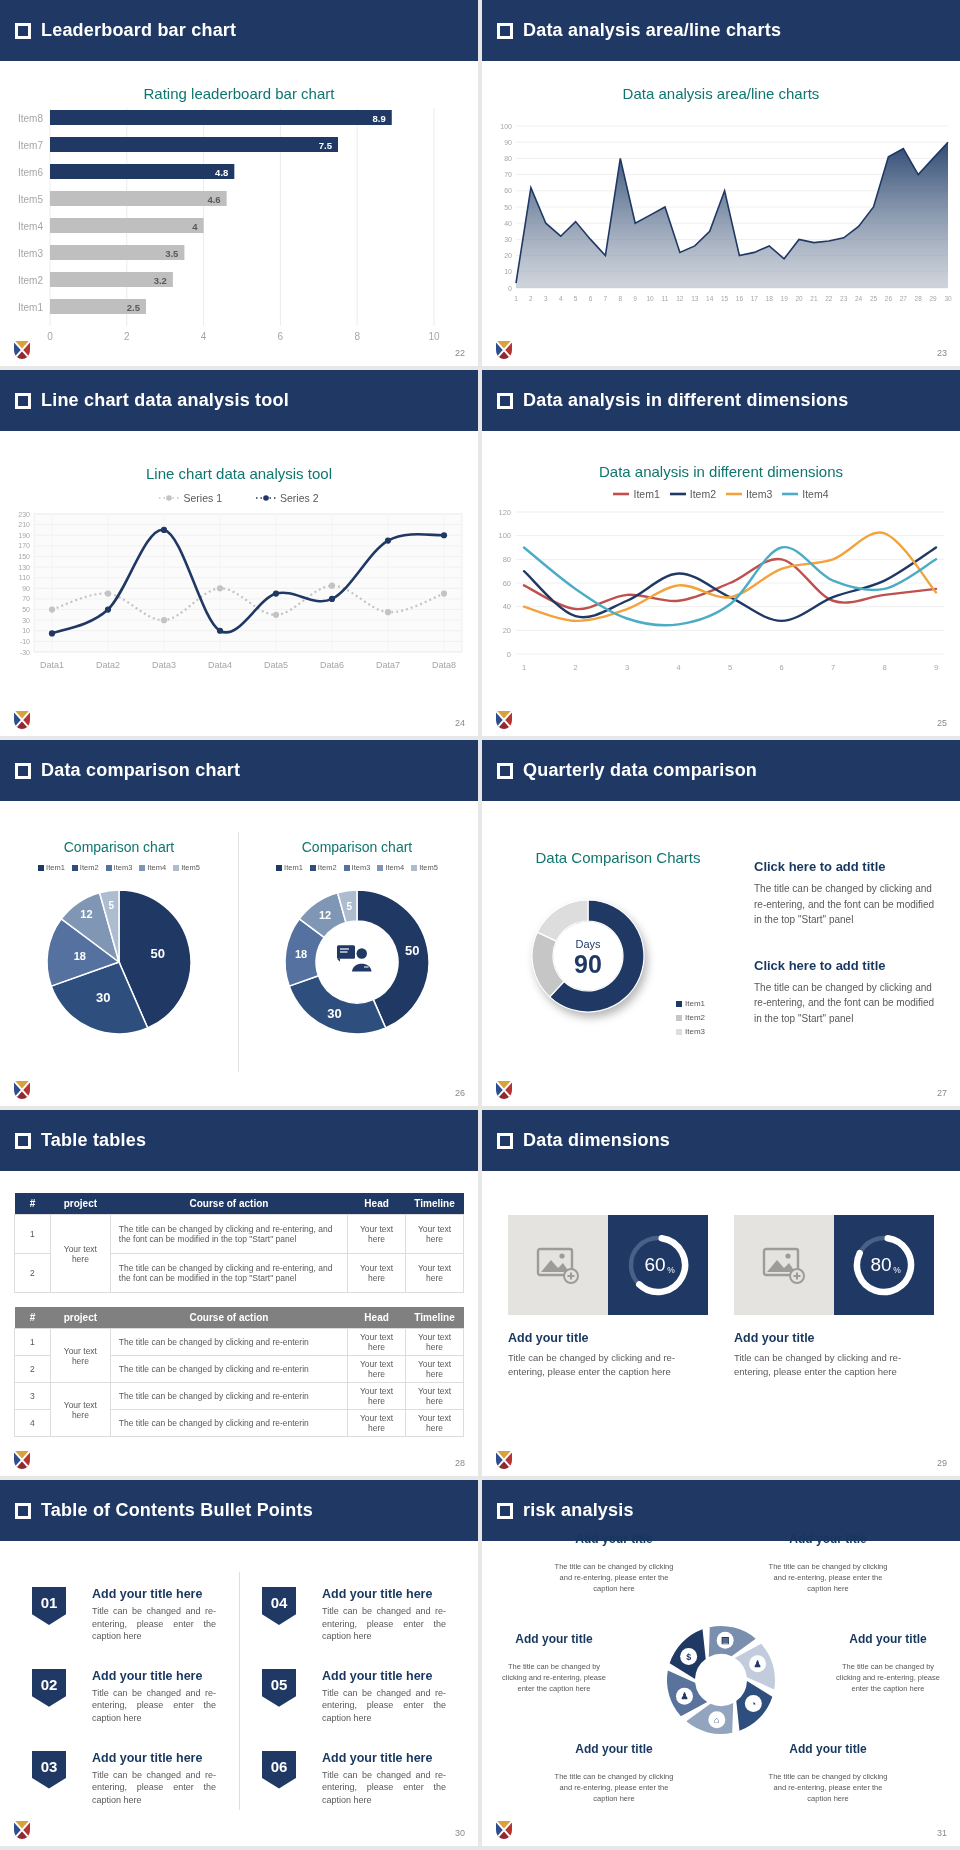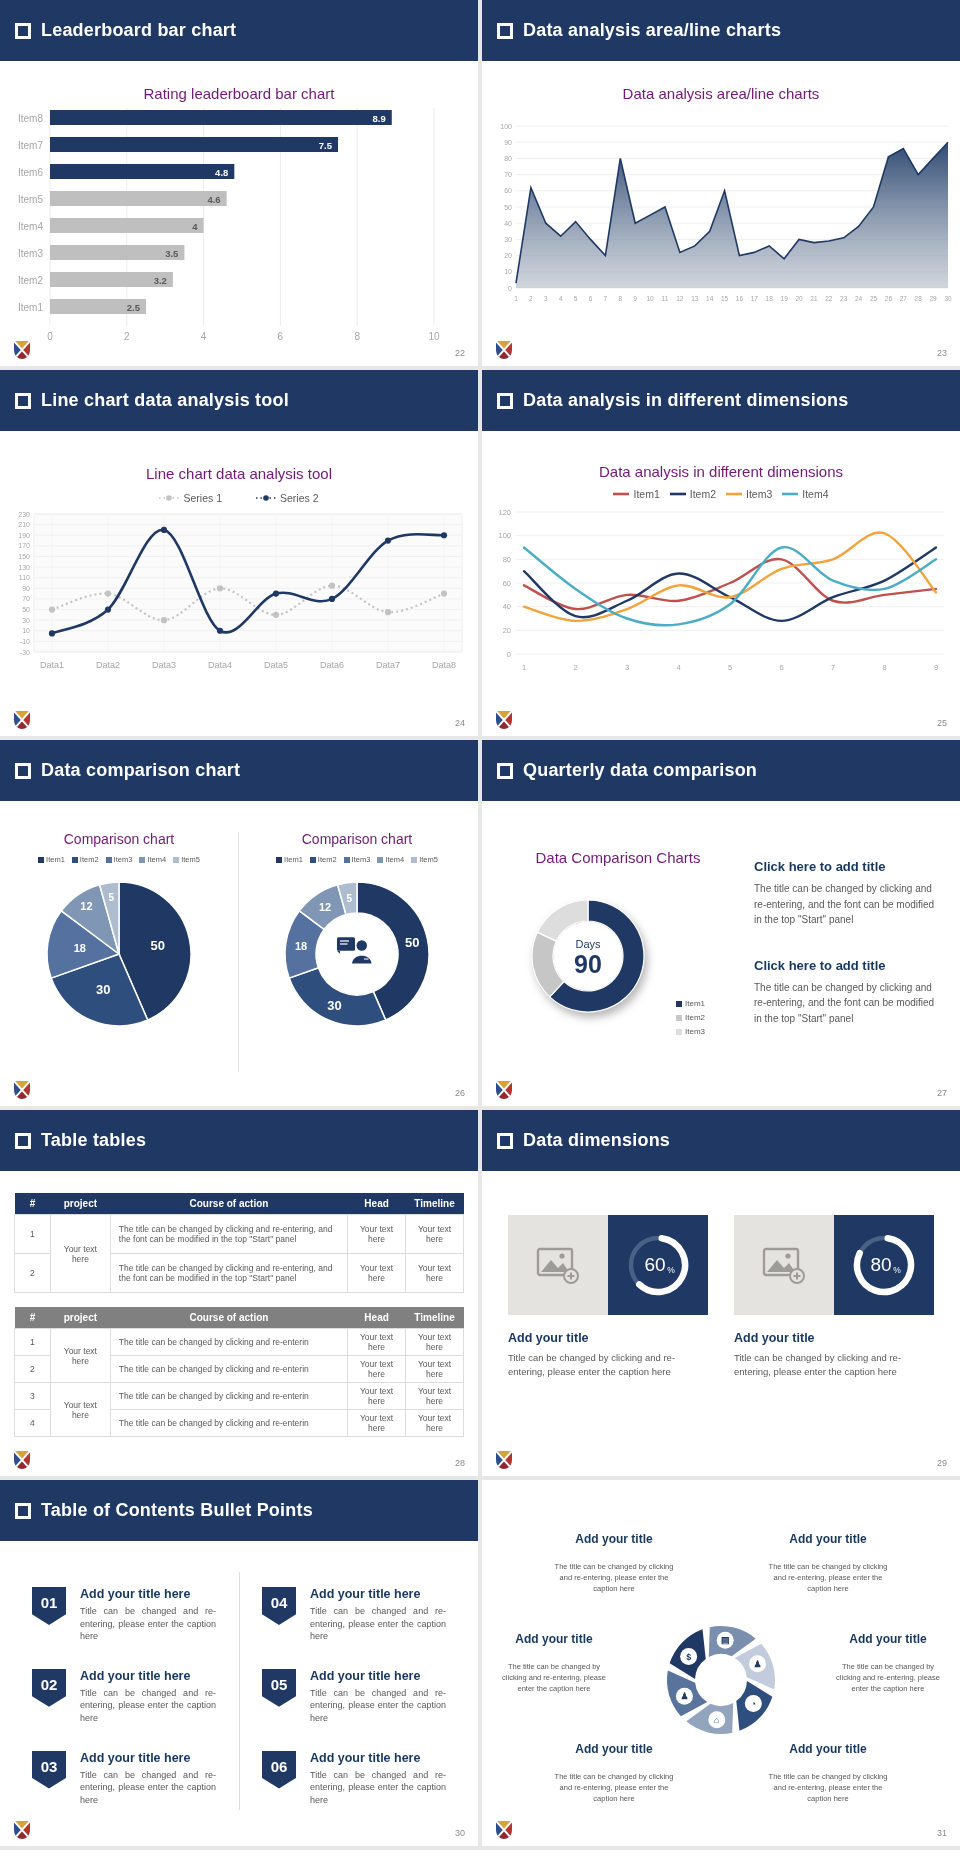--- a/index.html
+++ b/index.html
@@ -2,32 +2,32 @@
 <html><head>
 <meta charset="utf-8">
 <style>
   html,body{margin:0;padding:0;background:#e7e7e7;}
   body{width:960px;font-family:"Liberation Sans",sans-serif;}
   .grid{display:grid;grid-template-columns:478px 478px;grid-auto-rows:366px;gap:4px;background:#e7e7e7;}
   .slide{position:relative;background:#fff;overflow:hidden;}
   .shead{background:#1F3864;height:37px;display:flex;align-items:center;padding:12px 15px;}
   .shead .sq{width:10px;height:10px;border:3px solid #fff;margin-right:10px;flex:0 0 auto;}
   .shead .htxt{color:#fff;font-weight:bold;font-size:18px;letter-spacing:.2px;white-space:nowrap;}
-  .ctitle{text-align:center;color:#701a75;font-size:15px;margin-top:24px;}
+  .ctitle{text-align:center;color:#0f766e;font-size:15px;margin-top:24px;}
   .pagenum{position:absolute;right:13px;bottom:8px;font-size:9px;color:#8a8a8a;}
   .logo{position:absolute;left:13px;bottom:6px;width:18px;height:20px;}
   svg{display:block;}
   .chart{margin:4px auto 0;}
   
   .legendrow{display:flex;justify-content:center;align-items:center;gap:34px;margin-top:10px;}
   .legendrow .li{display:flex;align-items:center;gap:4px;font-size:10.5px;color:#595959;}
   
   .s5wrap{display:flex;margin-top:30px;}
   .s5half{width:238px;text-align:center;}
-  .s5half .ctitle{margin-top:0;font-size:14px;}
+  .s5half .ctitle{margin-top:8px;font-size:14px;}
   .minileg{display:flex;justify-content:center;gap:7px;margin-top:8px;font-size:7.5px;color:#595959;}
   .minileg .li{display:flex;align-items:center;gap:2px;}
   .vdiv{position:absolute;left:238px;top:92px;height:240px;width:1px;background:#e3e3e3;}
   
   .s6wrap{display:flex;margin-top:28px;}
   .s6left{width:272px;}
   .s6left .ctitle{margin-top:20px;font-size:15px;}
   .donutrow{display:flex;align-items:flex-end;margin-left:28px;margin-top:10px;}
   .doleg{display:flex;flex-direction:column;gap:5px;margin-left:6px;margin-top:26px;}
   .doleg .li{display:flex;align-items:center;gap:3px;font-size:8px;color:#595959;}
@@ -51,21 +51,21 @@
   
   .cards{display:flex;gap:26px;margin:44px 0 0 26px;}
   .card{width:200px;}
   .cardboxes{display:flex;}
   .graybox{width:100px;height:100px;background:#E5E3E0;display:flex;align-items:center;justify-content:center;}
   .navybox{width:100px;height:100px;background:#1F3864;display:flex;align-items:center;justify-content:center;}
   .card h4{margin:16px 0 6px;font-size:12.5px;color:#17375E;}
   .card p{margin:0;font-size:9.5px;color:#595959;line-height:1.5;}
   
   .tocgrid{display:grid;grid-template-columns:1fr 1fr;column-gap:46px;row-gap:26px;padding:46px 32px 0;}
-  .tocitem{display:flex;gap:14px;}
+  .tocitem{display:flex;gap:26px;}
   .badge{width:34px;height:38px;background:#1F3864;clip-path:polygon(0 0,100% 0,100% 72%,50% 100%,0 72%);
          color:#fff;font-weight:bold;font-size:15px;text-align:center;padding-top:7px;box-sizing:border-box;flex:0 0 auto;}
   .tocitem h4{margin:0 0 4px;font-size:12.5px;color:#17375E;}
   .tocitem p{margin:0;font-size:9px;color:#595959;line-height:1.4;text-align:justify;}
   .tocdiv{position:absolute;left:239px;top:92px;height:238px;width:1px;background:#dedede;}
   
   .riskblock{position:absolute;width:152px;text-align:center;}
   .riskblock h4{margin:0 0 4px;font-size:12px;color:#17375E;}
   .riskblock p{margin:16px;font-size:7.5px;color:#595959;line-height:1.45;}
   .pos-tl{left:56px;top:52px;} .pos-tr{left:270px;top:52px;}
@@ -827,20 +827,24 @@
             <path d="M0,20 H18 L9,10 Z" fill="#8F2B30"></path>
             <path d="M0,0 V20 L9,10 Z" fill="#2D4E8E"></path>
             <path d="M0,0 L18,20 M18,0 L0,20" stroke="#fff" stroke-width="2"></path>
           </g>
         </svg>
       </div>
     <div class="pagenum">30</div>
   </div>
 
   <div class="slide">
+    <div class="shead">
+      <span class="sq"></span>
+      <span class="htxt">risk analysis</span>
+    </div>
     <div id="riskblocks">
         <div class="riskblock pos-tl">
           <h4>Add your title</h4>
           <p>The title can be changed by clicking and re-entering, please enter the caption here</p>
         </div>
         <div class="riskblock pos-tr">
           <h4>Add your title</h4>
           <p>The title can be changed by clicking and re-entering, please enter the caption here</p>
         </div>
         <div class="riskblock pos-ml">

